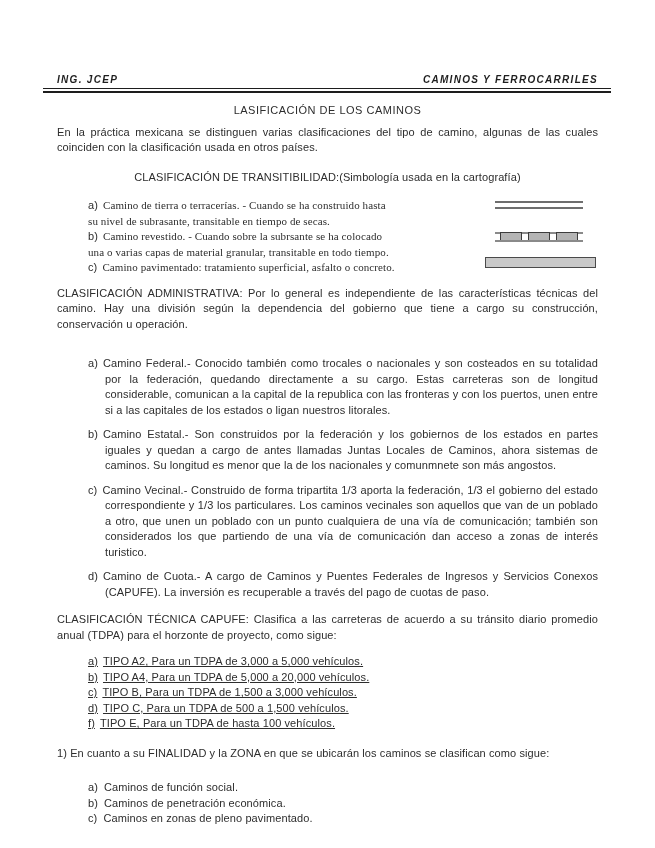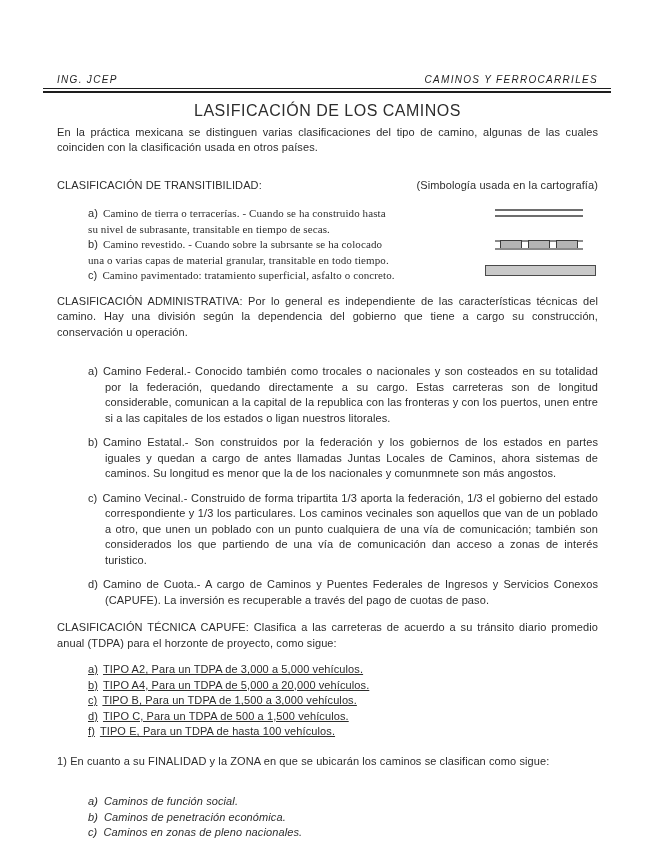--- a/index.html
+++ b/index.html
@@ -14,40 +14,40 @@
     letter-spacing: 0.1px;
   }
   .page {
     box-sizing: border-box;
     width: 655px; height: 848px;
     padding: 74px 57px 0 57px;
   }
   
   .header {
     display: flex; justify-content: space-between;
-    font-weight: normal; font-style: italic;
+    font-weight: bold; font-style: italic;
     font-size: 10px; letter-spacing: 1.3px; line-height: 12px;
     color: #1f1f1f;
   }
   .double-rule {
     margin: 2px -13px 0 -14px;
     height: 2px;
     border-top: 1.2px solid #1d1d1d;
     border-bottom: 2.6px solid #1d1d1d;
   }
   .title {
     text-align: center;
     margin-top: 10px;
-    font-size: 16px;
+    font-size: 11px;
     letter-spacing: 0.5px;
   }
   .intro { margin: 6px 0 0 0; text-align: justify; }
 
   
-  .transit-row { display: flex; justify-content: space-between; margin-top: 22px; }
+  .transit-row { display: flex; justify-content: center; margin-top: 14px; }
   .transit-list { position: relative; margin-top: 13px; }
   .t-item { margin-left: 31px; width: 402px; }
   .t-item .lbl { margin-right: 5px; }
   .t-item .txt { white-space: pre-line; font-family: Liberation Serif, serif; }
 
   .sym { position: absolute; }
   .sym1 {
     top: 3px; left: 438px; width: 88px; height: 4px;
     border-top: 2px solid #6e6e6e;
     border-bottom: 2px solid #6e6e6e;
@@ -79,21 +79,21 @@
   .h-list { margin-top: 24px; }
   .h-item {
     margin-left: 31px; padding-left: 17px; text-indent: -17px;
     text-align: justify; margin-bottom: 9px;
   }
   .h-item .lbl { margin-right: 5px; }
   .s-list { margin-top: 8px; text-decoration: underline; }
   .s-item { margin-left: 31px; }
   .s-item .lbl { margin-right: 5px; }
   .fin-head { margin-top: 14px; }
-  .fin-list { margin-top: 25px; font-style: italic; }
+  .fin-list { margin-top: 19px; }
   .fin-item { margin-left: 31px; }
   .fin-item .lbl { margin-right: 6px; }
 </style>
 </head>
 <body>
 
 <div class="page">
 
   <div class="header">
     <span>ING. JCEP</span>
@@ -182,17 +182,17 @@
   <div class="fin-head">1) En cuanto a su FINALIDAD y la ZONA en que se ubicarán los caminos se clasifican como sigue:</div>
 
   <div class="fin-list">
     <div class="fin-item">
       <span class="lbl">a)</span><span>Caminos de función social.</span>
     </div>
     <div class="fin-item">
       <span class="lbl">b)</span><span>Caminos de penetración económica.</span>
     </div>
     <div class="fin-item">
-      <span class="lbl">c)</span><span>Caminos en zonas de pleno nacionales.</span>
+      <span class="lbl">c)</span><span>Caminos en zonas de pleno pavimentado.</span>
     </div>
   </div>
 
 </div>
 
 </body></html>

